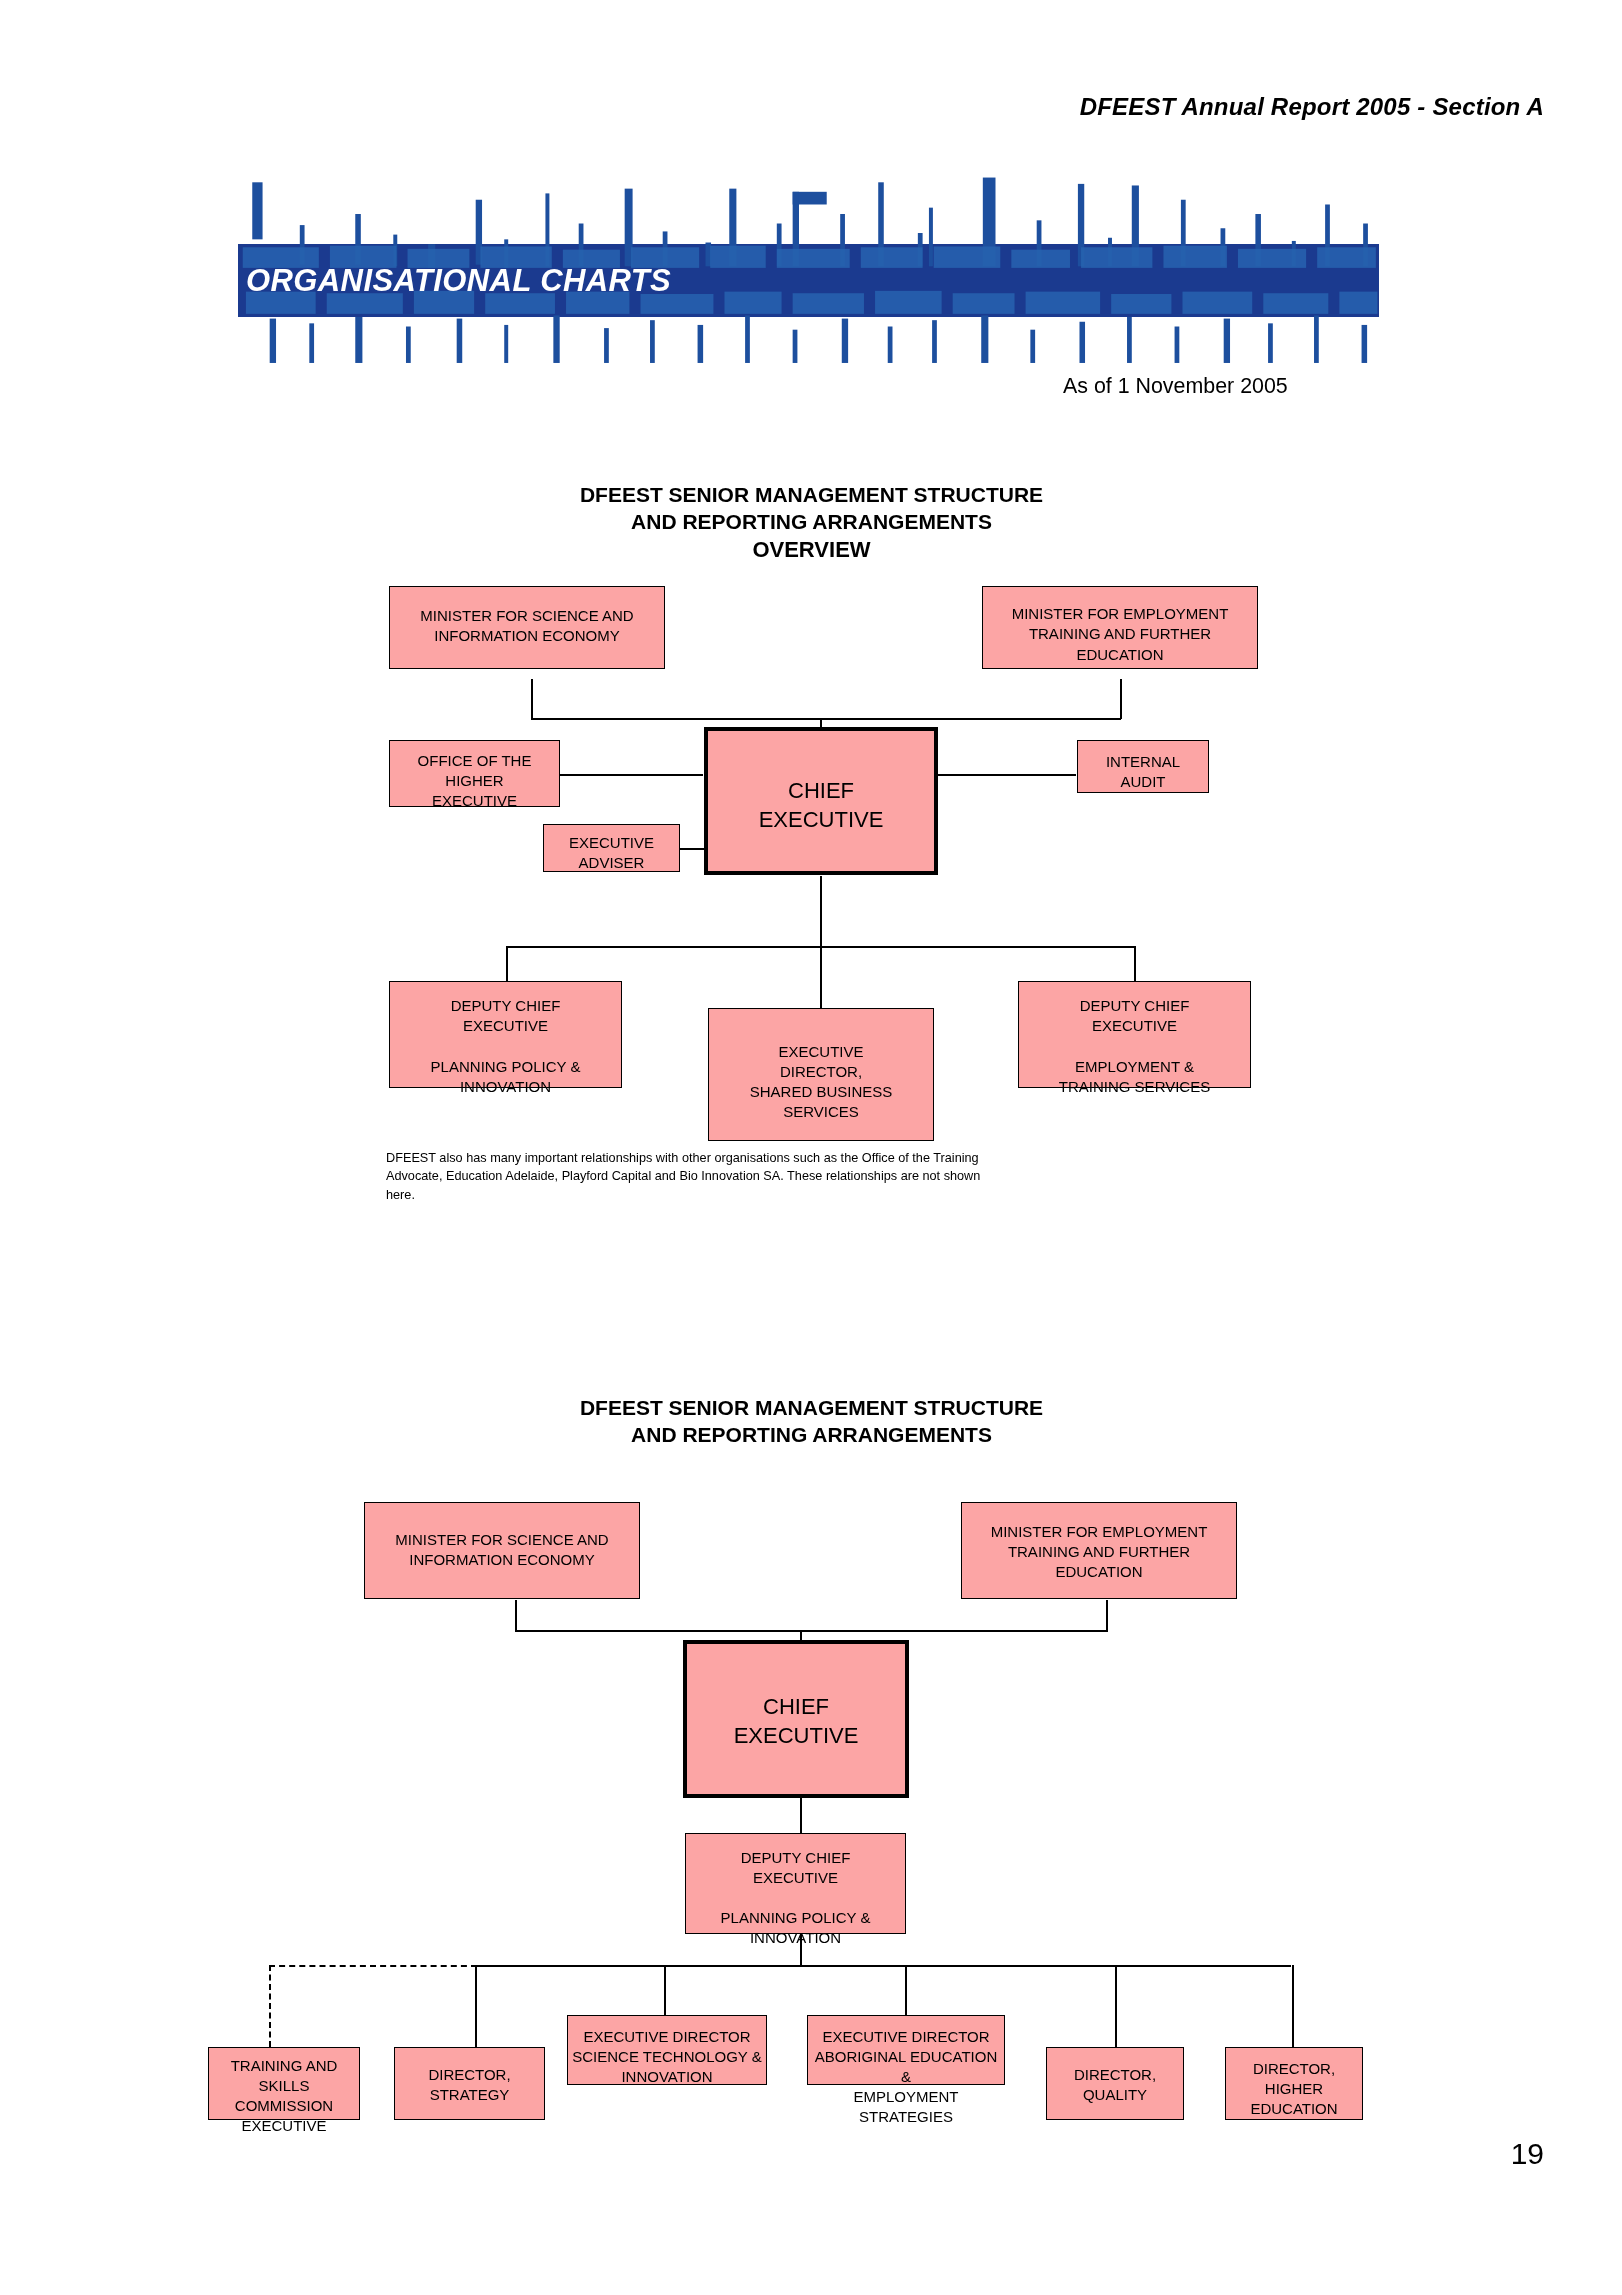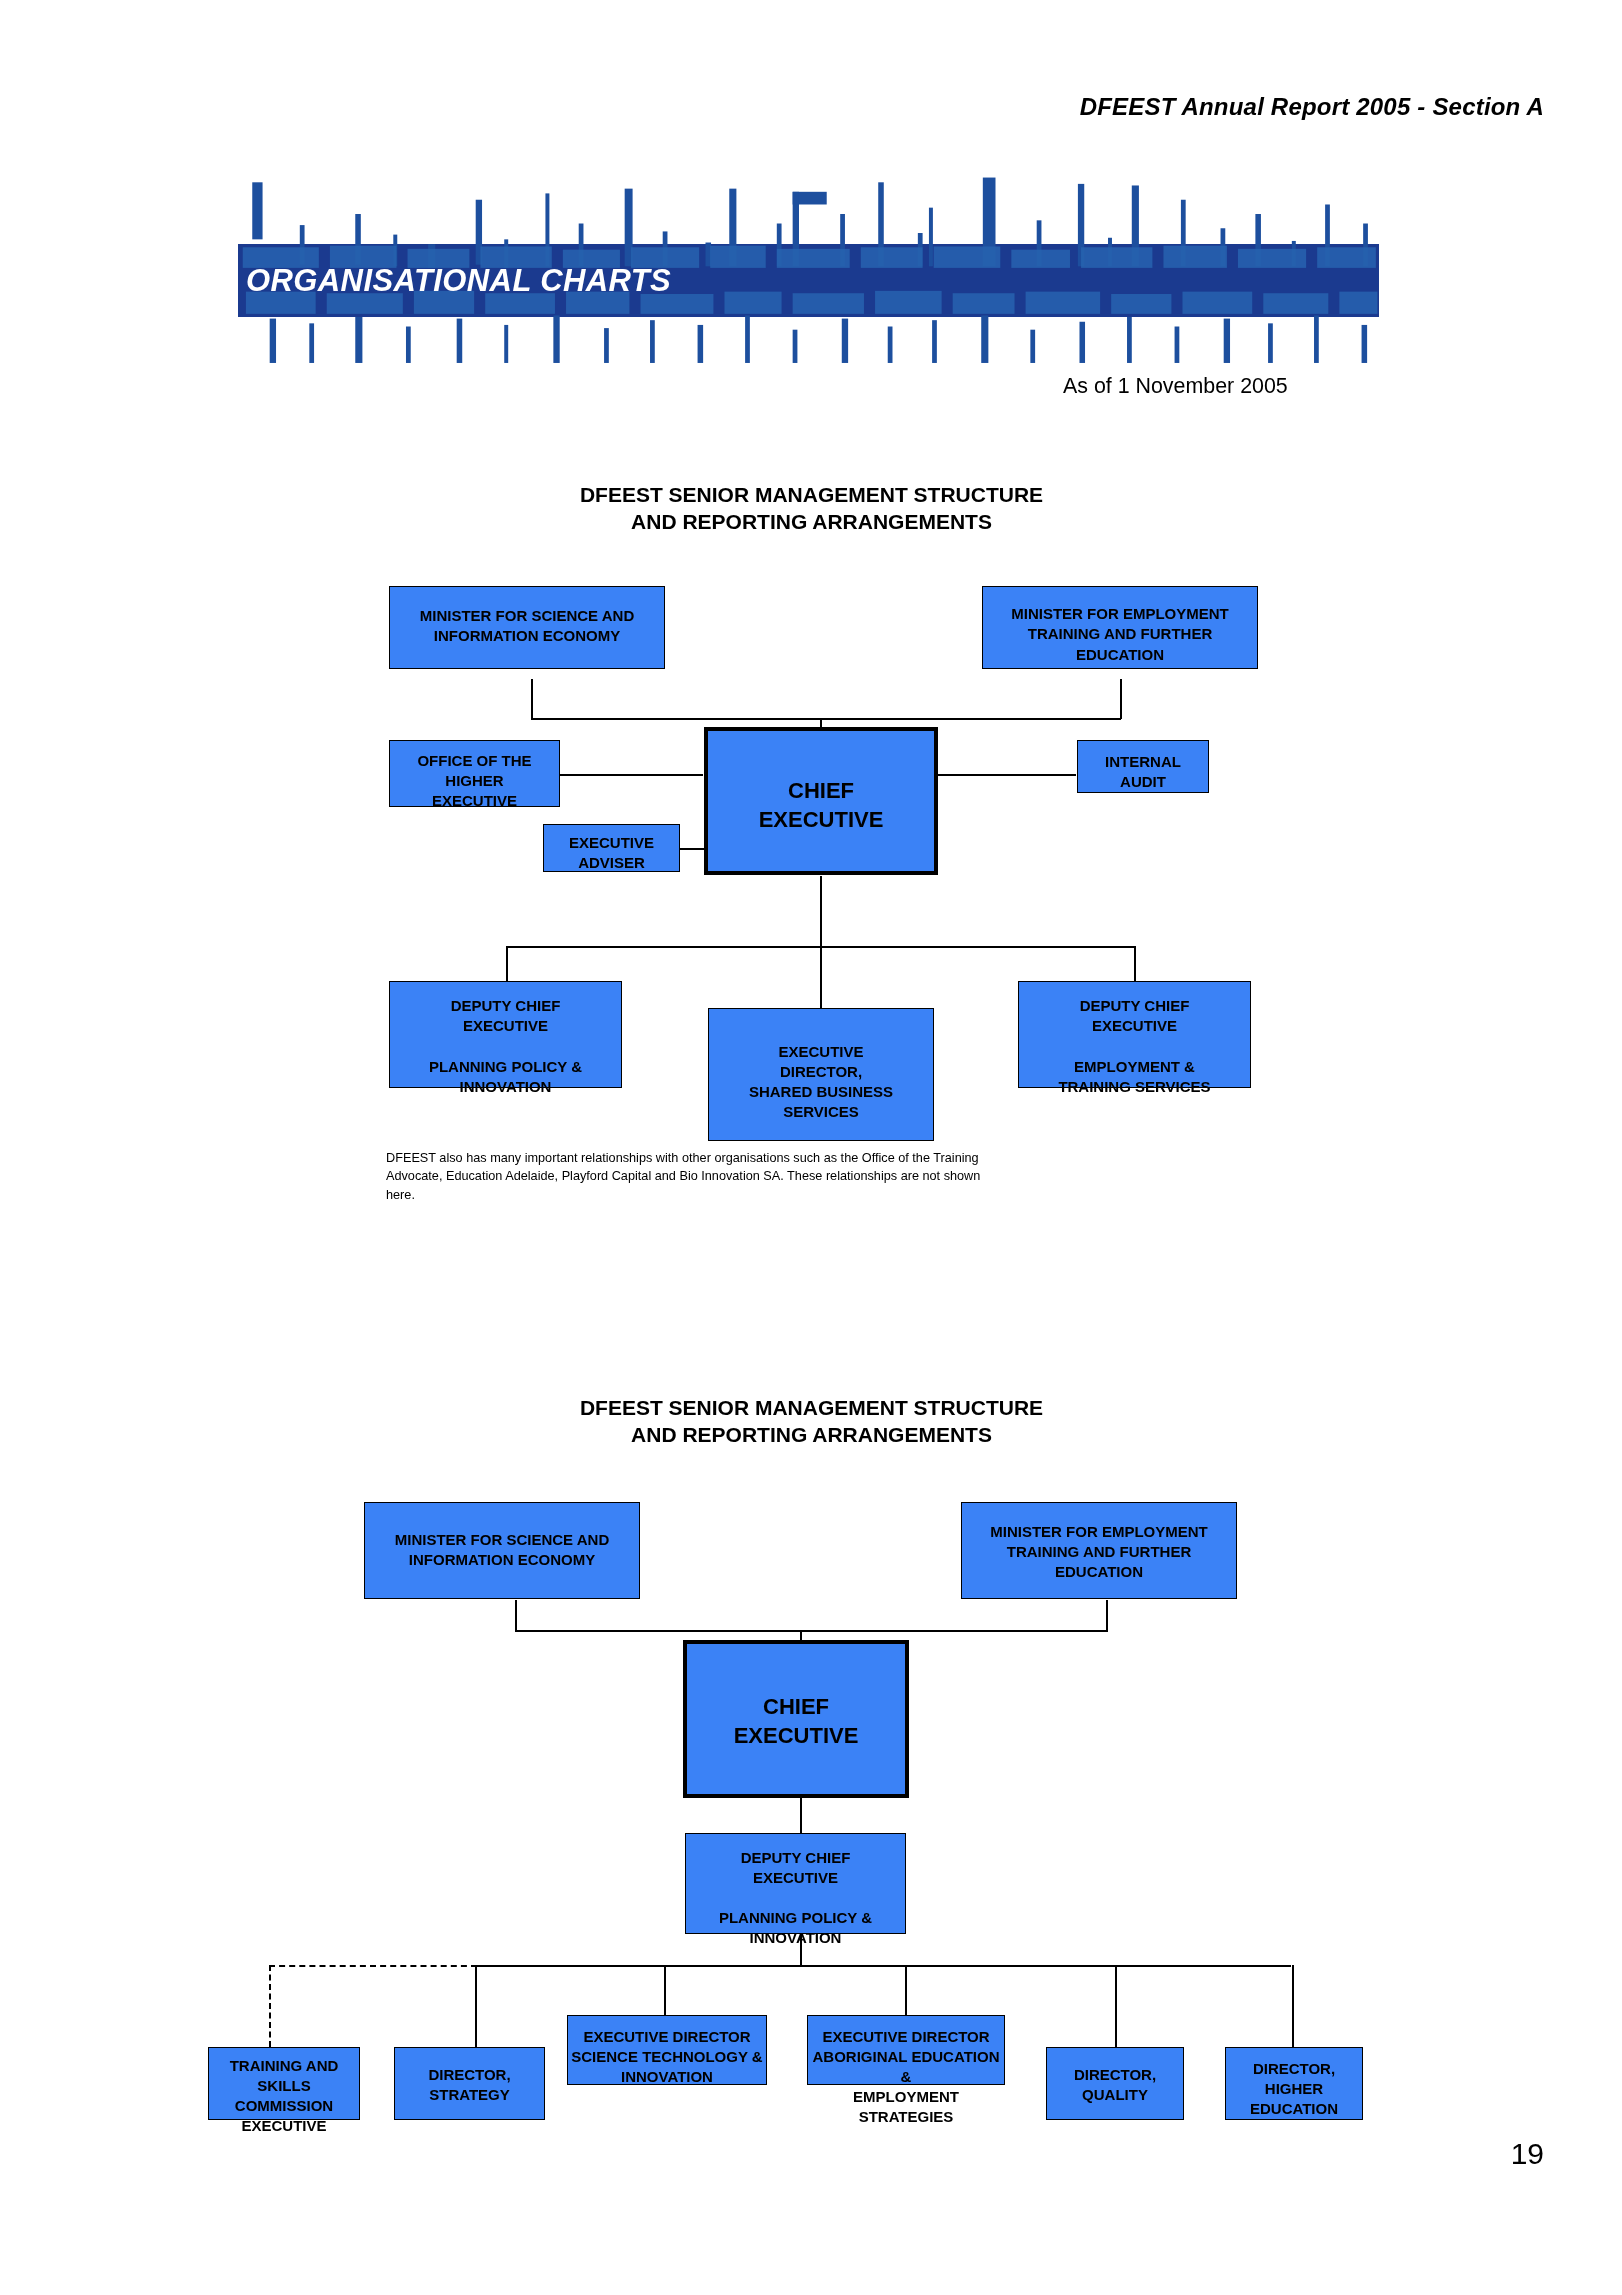--- a/index.html
+++ b/index.html
@@ -83,27 +83,26 @@
   .chart-title .l3 { font-size: 22px; }
 
   #chart1-title { top: 482px; left: 0; }
   #chart2-title { top: 1395px; left: 0; }
 
   
   .node {
     position: absolute;
     box-sizing: border-box;
     border: 1.6px solid #000000;
-    background: #3b82f6;
+    background: #fca5a5;
     text-align: center;
     font-size: 15px;
     line-height: 1.34;
     z-index: 3;
     white-space: pre-line;
-    font-weight: bold;
   }
   .node.thick { border-width: 4px; }
   .node.big  { font-size: 22px; line-height: 1.3; }
   .node-inner {
     position: absolute;
     left: 0;
     right: 0;
   }
 
   
@@ -248,20 +247,21 @@
     </g>
   </svg>
   <div class="banner-title">ORGANISATIONAL  CHARTS</div>
 </div>
 
 <div class="as-of">As of 1 November 2005</div>
 
 <div class="chart-title" id="chart1-title">
   <div class="l1">DFEEST SENIOR MANAGEMENT STRUCTURE</div>
   <div class="l2">AND REPORTING ARRANGEMENTS</div>
+  <div class="l3">OVERVIEW</div>
 </div>
 
 <div class="ln v" style="left:531px; top:679px; height:40px;"></div>
 
 <div class="ln v" style="left:1120px; top:679px; height:40px;"></div>
 
 <div class="ln h" style="left:531px; top:718px; width:590px;"></div>
 
 <div class="ln v" style="left:820px; top:718px; height:9.5px;"></div>
 

